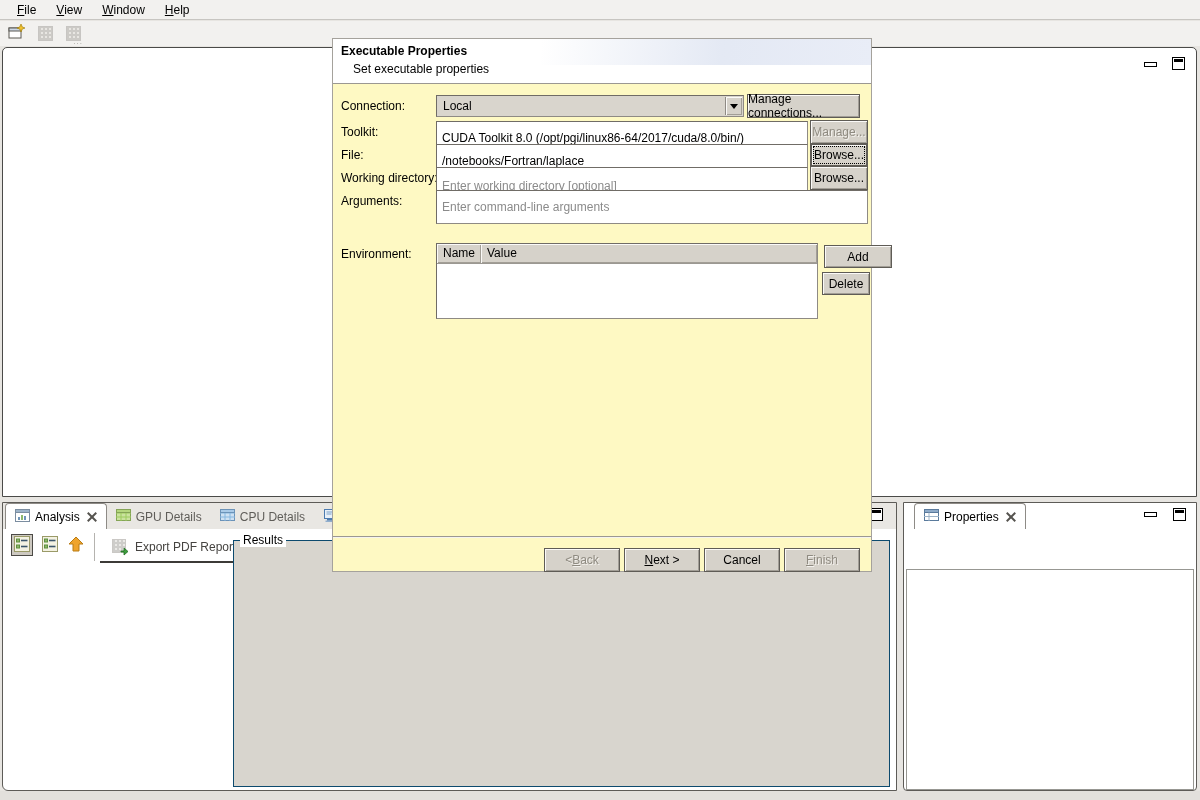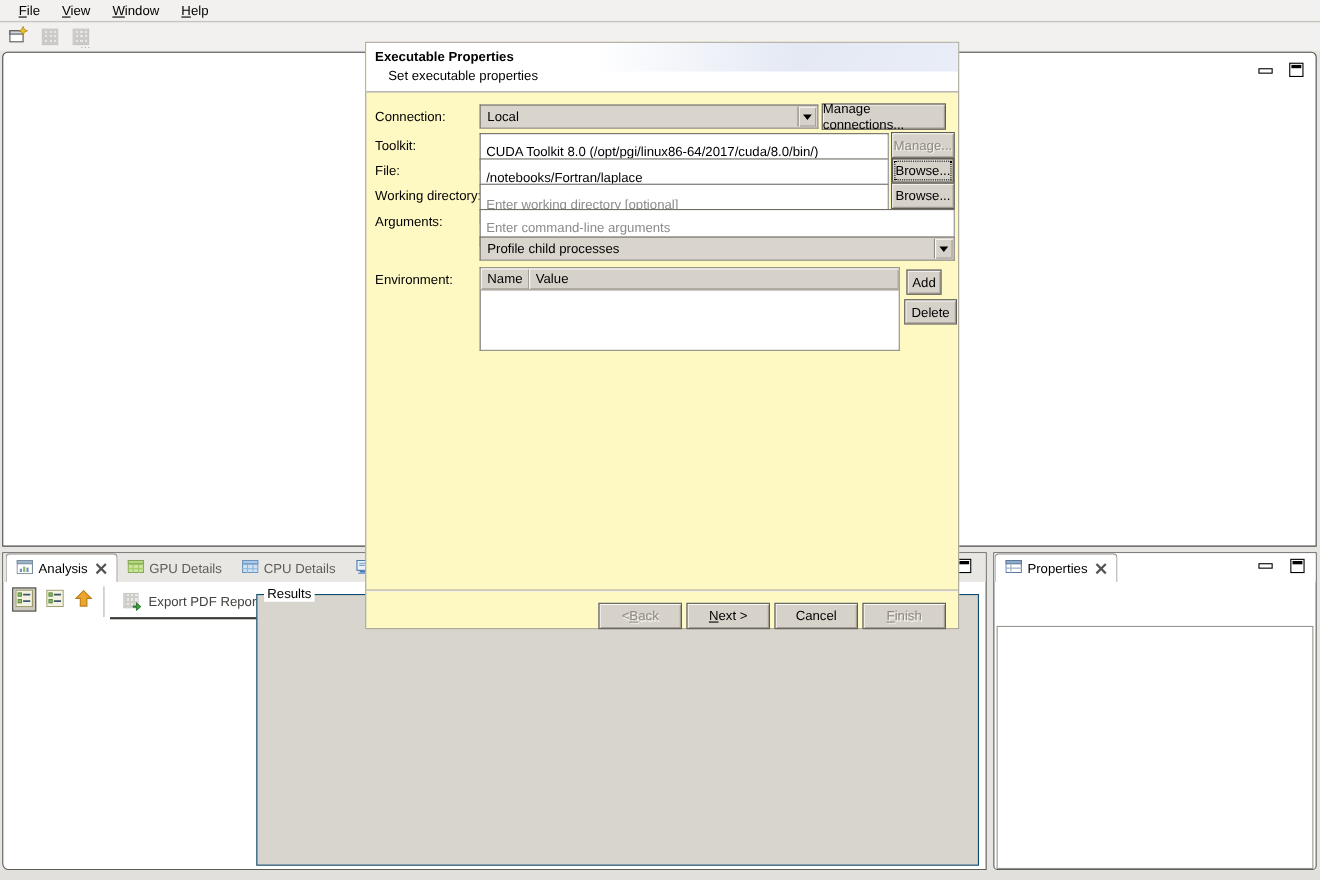--- a/index.html
+++ b/index.html
@@ -255,21 +255,21 @@
     <span>Export PDF Report</span>
   </div>
 </div>
 
 <div class="results-group">
   <span class="results-legend">Results</span>
 </div>
 
 <div class="panel properties-panel">
   <div class="tabbar" style="background:#fff;">
-    <div class="tab active" style="margin-left:0;">
+    <div class="tab active" style="margin-left:10px;">
       <span>
         <svg width="15" height="12" viewBox="0 0 15 12">
           <rect x="0.5" y="0.5" width="14" height="11" fill="#ffffff" stroke="#5a7a9c"></rect>
           <rect x="0.5" y="0.5" width="14" height="3" fill="#8fabc9" stroke="#5a7a9c"></rect>
           <path d="M0 7.5 H15 M5 3.5 V12" stroke="#9db3c8" stroke-width="1"></path>
         </svg>
       </span>
       <span>Properties</span>
       <span class="closex"></span>
     </div>
@@ -317,35 +317,29 @@
 
   <div class="row-label" style="top:132px;">Working directory:</div>
   <input class="field" style="position: absolute; left: 103px; top: 128px; width: 372px; height: 37px;" placeholder="Enter working directory [optional]">
   <div class="btn3d" style="position:absolute; left:477px; top:127px; width:58px; height:24px;">
     <span>Browse...</span>
   </div>
 
   <div class="row-label" style="top:155px;">Arguments:</div>
   <input class="field" style="position: absolute; left: 103px; top: 151px; width: 432px; height: 22px;" placeholder="Enter command-line arguments">
 
-  <div class="combo" style="position:absolute; left:103px; top:176px; width:432px; height:22px;">
-    <span>Profile child processes</span>
-    <span class="arrowbox">
-        <span class="tri-down"></span>
-      </span>
-  </div>
 
   <div class="row-label" style="top:208px;">Environment:</div>
   <div class="env-table">
     <div class="env-head">
       <div class="env-th name">Name</div>
       <div class="env-th value">Value</div>
     </div>
   </div>
-  <div class="btn3d" style="position:absolute; left:491px; top:206px; width:32px; height:23px;">
+  <div class="btn3d" style="position:absolute; left:491px; top:206px; width:68px; height:23px;">
     <span>Add</span>
   </div>
   <div class="btn3d" style="position:absolute; left:489px; top:233px; width:48px; height:23px;">
     <span>Delete</span>
   </div>
 
   <div class="dlg-footer-sep"></div>
   <div class="btn3d dlg-btn disabled" style="left:211px;">
     <span>&lt; </span>
       <span class="u">B</span>

